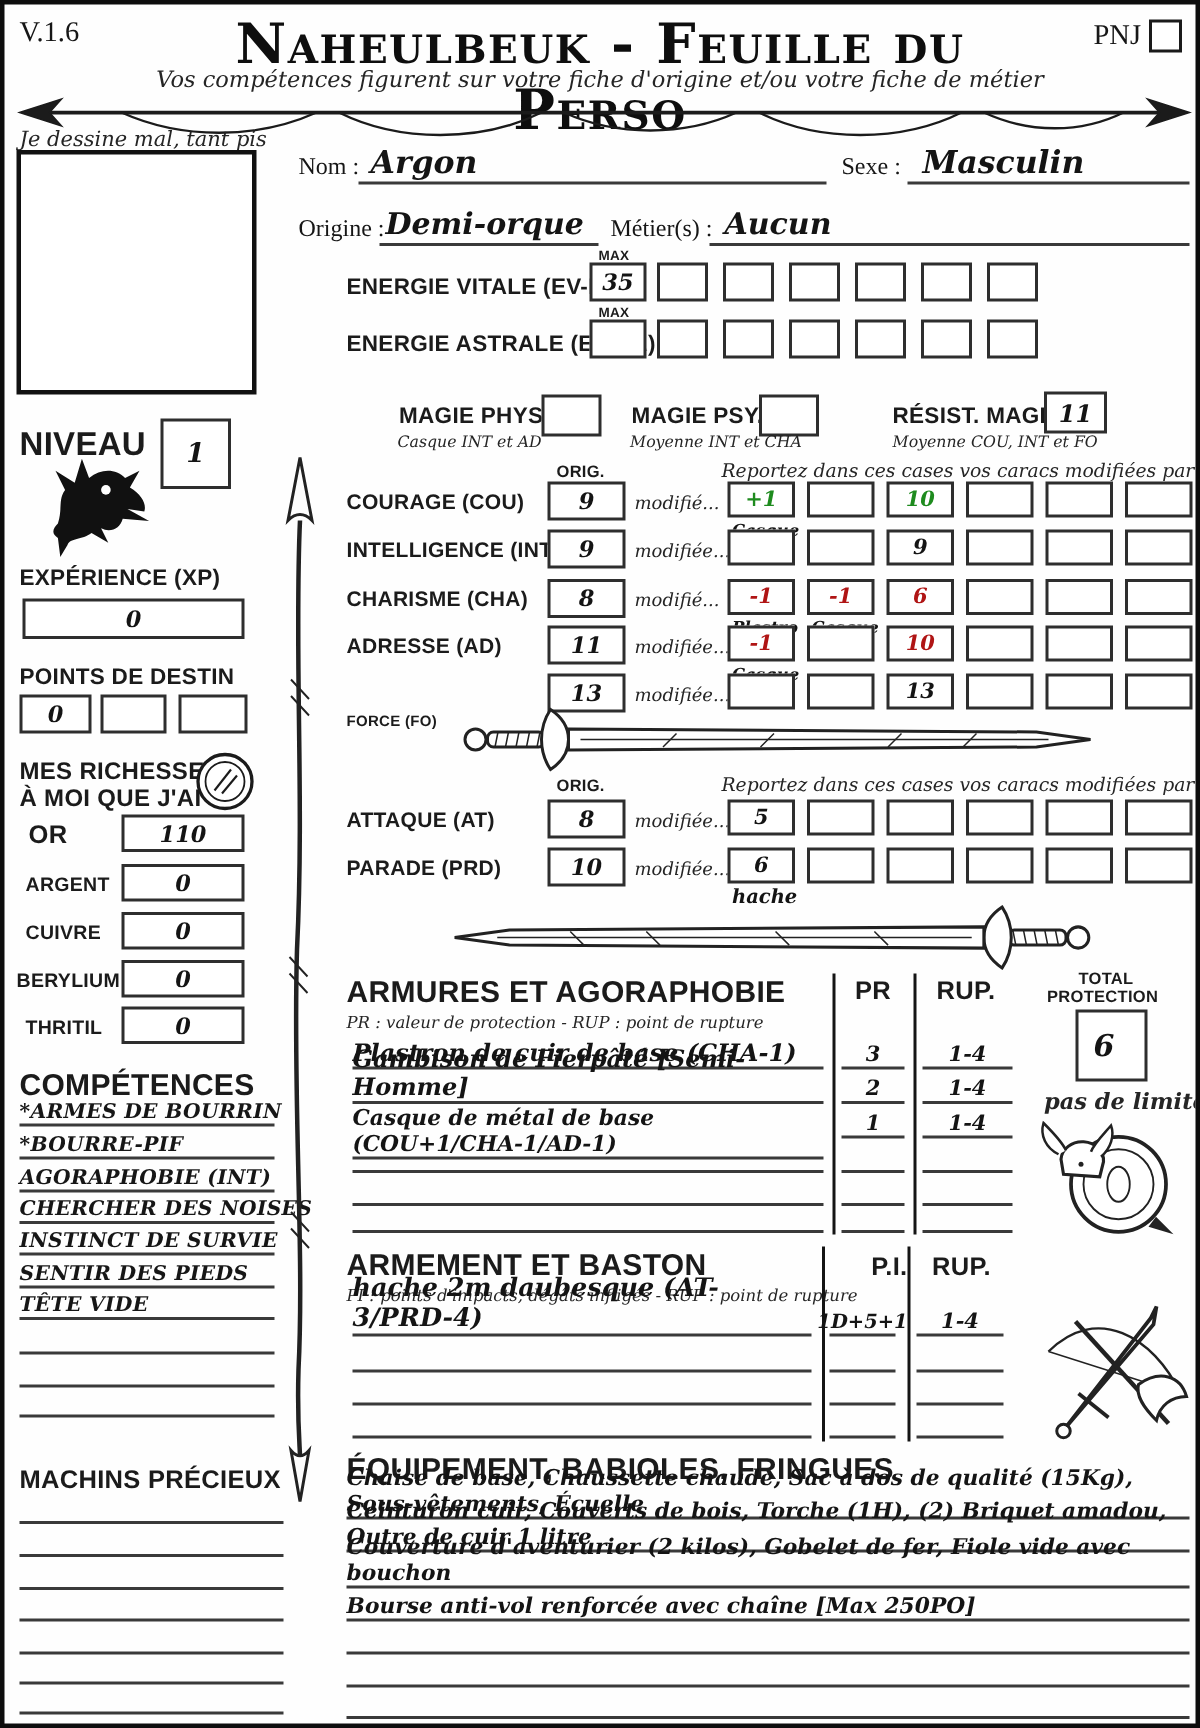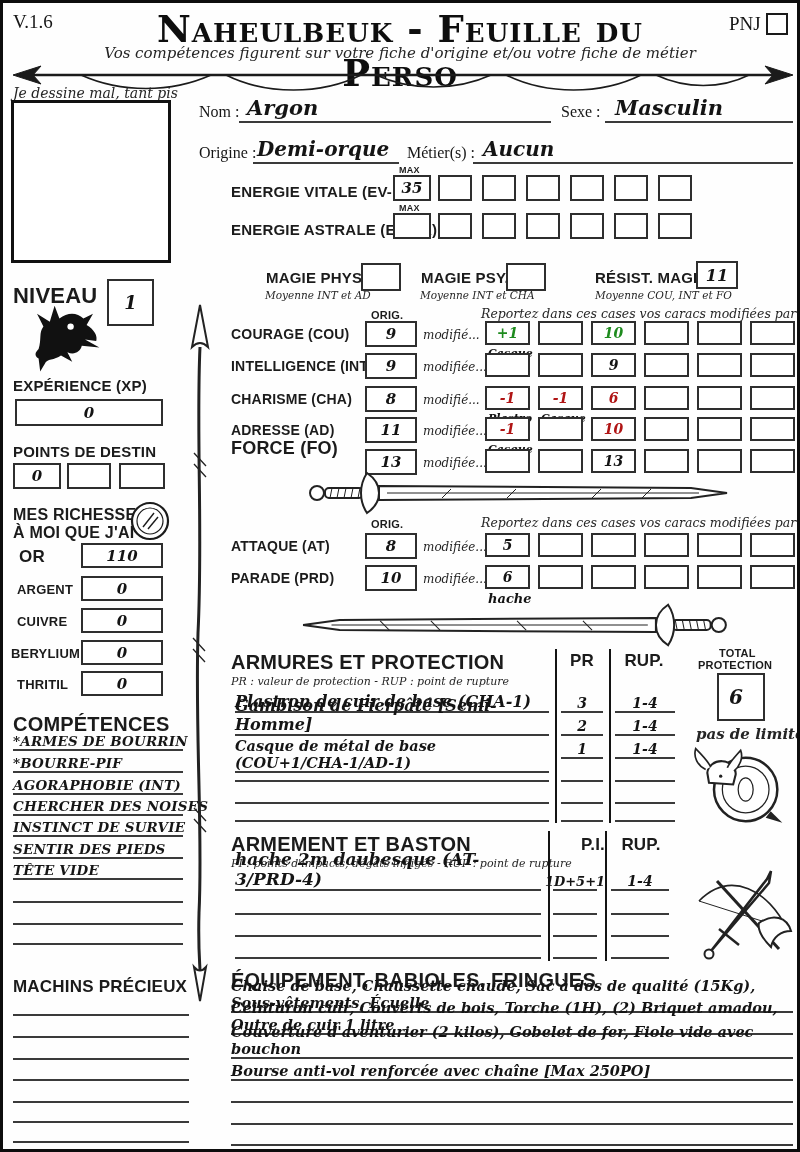--- a/index.html
+++ b/index.html
@@ -157,21 +157,21 @@
   <div class="box hw" style="left:390px;top:210px;width:38px;height:26px;font-size:15px;"></div>
   <div class="box" style="left:435px;top:210px;width:34px;height:26px;"></div>
   <div class="box" style="left:479px;top:210px;width:34px;height:26px;"></div>
   <div class="box" style="left:523px;top:210px;width:34px;height:26px;"></div>
   <div class="box" style="left:567px;top:210px;width:34px;height:26px;"></div>
   <div class="box" style="left:611px;top:210px;width:34px;height:26px;"></div>
   <div class="box" style="left:655px;top:210px;width:34px;height:26px;"></div>
 
   <div class="lbl" style="left:263px;top:266px;font-size:15px;">MAGIE PHYS.</div>
   <div class="box hw" style="left:358px;top:260px;width:40px;height:28px;font-size:15px;"></div>
-  <div class="scr" style="left:262px;top:286px;font-size:10.5px;">Moyenne INT et AD</div>
+  <div class="scr" style="left:262px;top:286px;font-size:10.5px;">Casque INT et AD</div>
   <div class="lbl" style="left:418px;top:266px;font-size:15px;">MAGIE PSY.</div>
   <div class="box hw" style="left:503px;top:260px;width:40px;height:28px;font-size:15px;"></div>
   <div class="scr" style="left:417px;top:286px;font-size:10.5px;">Moyenne INT et CHA</div>
   <div class="lbl" style="left:592px;top:266px;font-size:15px;">RÉSIST. MAGIE</div>
   <div class="box hw" style="left:693px;top:258px;width:42px;height:28px;font-size:16px;">11</div>
   <div class="scr" style="left:592px;top:286px;font-size:10.5px;">Moyenne COU, INT et FO</div>
 
   <div class="lbl" style="left:368px;top:306px;font-size:11px;">ORIG.</div>
   <div class="scr" style="left:478px;top:303px;font-size:12.5px;">Reportez dans ces cases vos caracs modifiées par le matériel</div>
 
@@ -260,21 +260,21 @@
   <div class="box hw" style="left:641px;top:414px;width:45px;height:24px;font-size:14px;">
       <span></span>
     </div>
   <div class="box hw" style="left:694px;top:414px;width:45px;height:24px;font-size:14px;">
       <span></span>
     </div>
   <div class="box hw" style="left:747px;top:414px;width:45px;height:24px;font-size:14px;">
       <span></span>
     </div>
 
-  <div class="lbl" style="left:228px;top:435px;font-size:18px;">FORCE (FO)</div>
+  <div class="lbl" style="left:228px;top:473px;font-size:10px;">FORCE (FO)</div>
   <div class="box hw" style="left:362px;top:446px;width:52px;height:26px;font-size:15px;">13</div>
   <div class="scr" style="left:420px;top:453px;font-size:12px;">modifiée...</div>
   <div class="box hw" style="left:482px;top:446px;width:45px;height:24px;font-size:14px;">
       <span></span>
     </div>
   <div class="box hw" style="left:535px;top:446px;width:45px;height:24px;font-size:14px;">
       <span></span>
     </div>
   <div class="box hw" style="left:588px;top:446px;width:45px;height:24px;font-size:14px;">
       <span>13</span>
@@ -358,21 +358,21 @@
         <rect x="24" y="17" width="38" height="10" rx="4" stroke-width="2"></rect>
         <path d="M31,17 L29,27 M38,17 L36,27 M45,17 L43,27 M52,17 L50,27 M59,17 L57,27" stroke-width="1" fill="none"></path>
         <path d="M66,2 C58,14 58,30 66,42 C75,36 78,29 78,22 C78,15 75,8 66,2 Z" stroke-width="2"></path>
         <path d="M78,15 L390,17 L426,22 L390,27 L78,29 Z" stroke-width="2"></path>
         <line x1="86" y1="22" x2="398" y2="22" stroke-width="1"></line>
         <path d="M150,18 L141,27 M215,18 L206,27 M300,18 L291,27 M350,18 L341,27" stroke-width="1" fill="none"></path>
       </g>
     </svg>
   </div>
 
-  <div class="lbl" style="left:228px;top:648px;font-size:20px;">ARMURES ET PROTECTION</div>
+  <div class="lbl" style="left:228px;top:648px;font-size:20px;">ARMURES ET AGORAPHOBIE</div>
   <div class="scr" style="left:228px;top:672px;font-size:11px;">PR : valeur de protection - RUP : point de rupture</div>
   <div class="lbl" style="left:552px;top:648px;width:54px;text-align:center;font-size:17px;">PR</div>
   <div class="lbl" style="left:606px;top:648px;width:70px;text-align:center;font-size:17px;">RUP.</div>
   <div class="vline" style="left:552px;top:646px;height:174px;"></div>
   <div class="vline" style="left:606px;top:646px;height:174px;"></div>
 
   <div class="uline hw" style="left:232px;top:688px;width:314px;height:22px;font-size:16px;">Plastron de cuir de base (CHA-1)</div>
   <div class="uline hw" style="left:558px;top:688px;width:42px;height:22px;font-size:14px;justify-content:center;">3</div>
   <div class="uline hw" style="left:612px;top:688px;width:60px;height:22px;font-size:14px;justify-content:center;">1-4</div>
   <div class="uline hw" style="left:232px;top:711px;width:314px;height:22px;font-size:16px;">Gambison de Fierpâté [Semi-Homme]</div>

